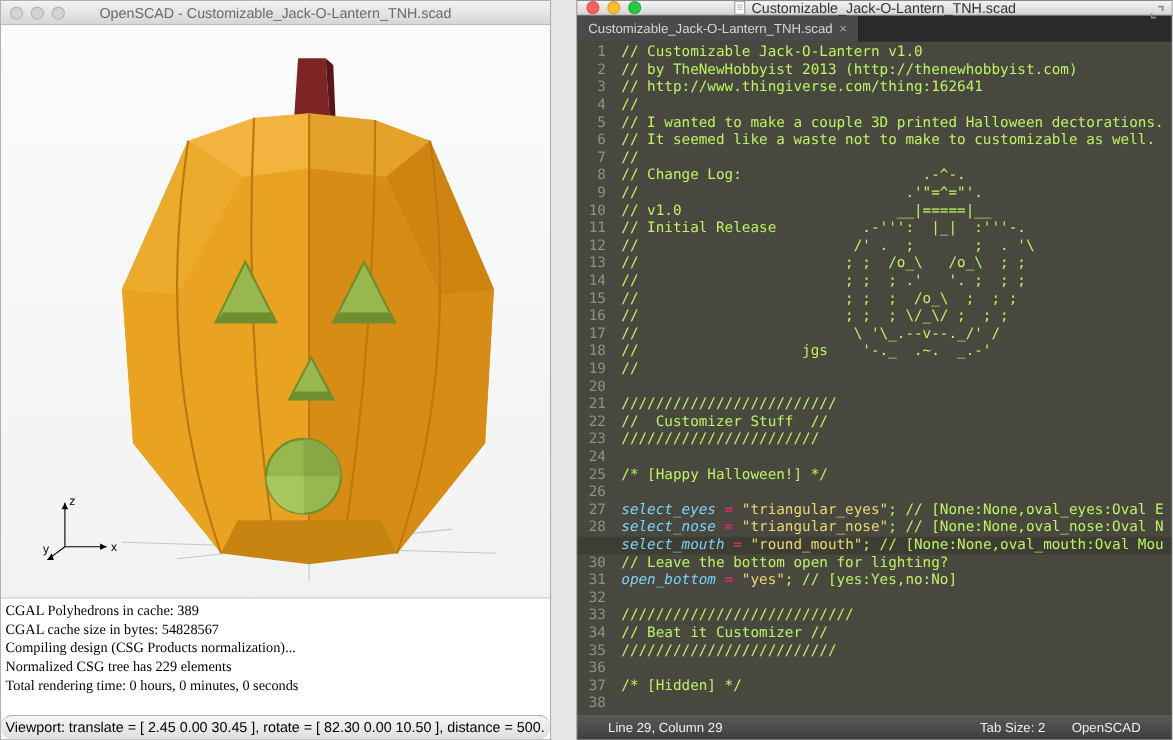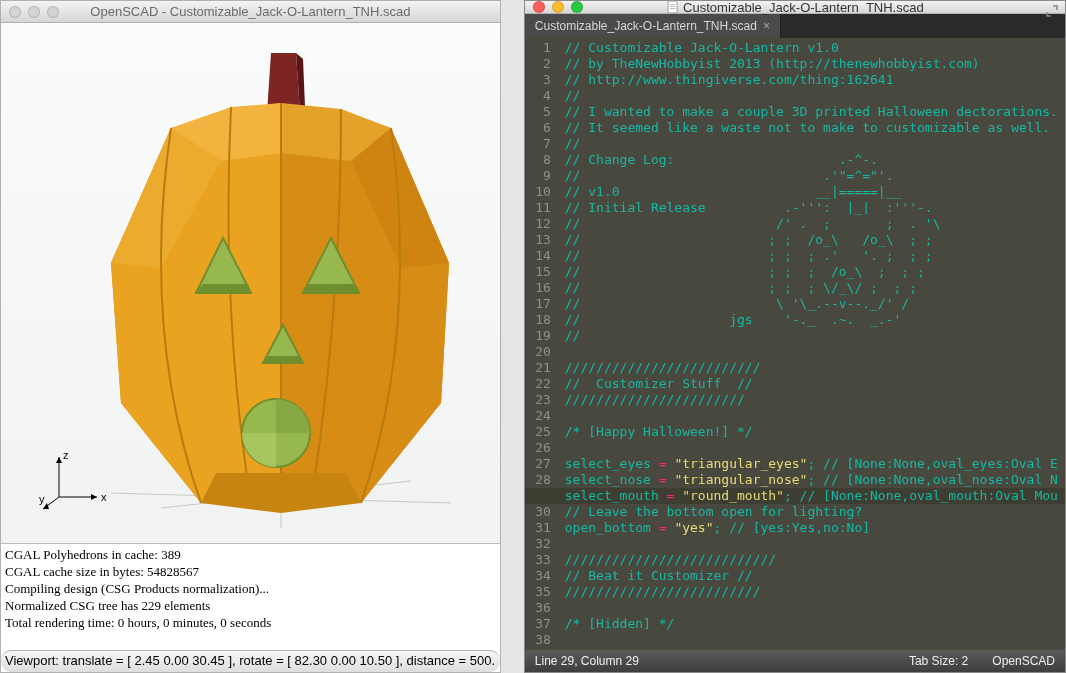--- a/index.html
+++ b/index.html
@@ -133,32 +133,32 @@
   color: #cfcfc2;
   position: relative;
 }
 .line29bg {
   position: absolute;
   left: 0; right: 0;
   height: 16px;
   background: #3e3d32;
   top: calc(2px + 28 * 16px);
 }
-.c-cmt { color: #14b8a6; }
-.c-id  { color: #14b8a6; }   
+.c-cmt { color: #bef264; }
+.c-id  { color: #7dd3fc; font-style: italic; }   
 .c-str { color: #e6db74; }   
 .c-op  { color: #f92672; }   
 .right-status {
   height: 22px;
   background: linear-gradient(#5a5a5a, #3e3e3e);
   color: #eee;
   font-size: 12px;
   display: flex;
   align-items: center;
-  padding: 0 10px;
+  padding: 0 28px;
   gap: 24px;
 }
 .right-status .spacer { flex:1; }
 .pumpkin-svg { position:absolute; left:50px; top:10px; }
 </style>
 </head>
 <body>
 
 <div class="left-window">
   <div class="titlebar inactive">

